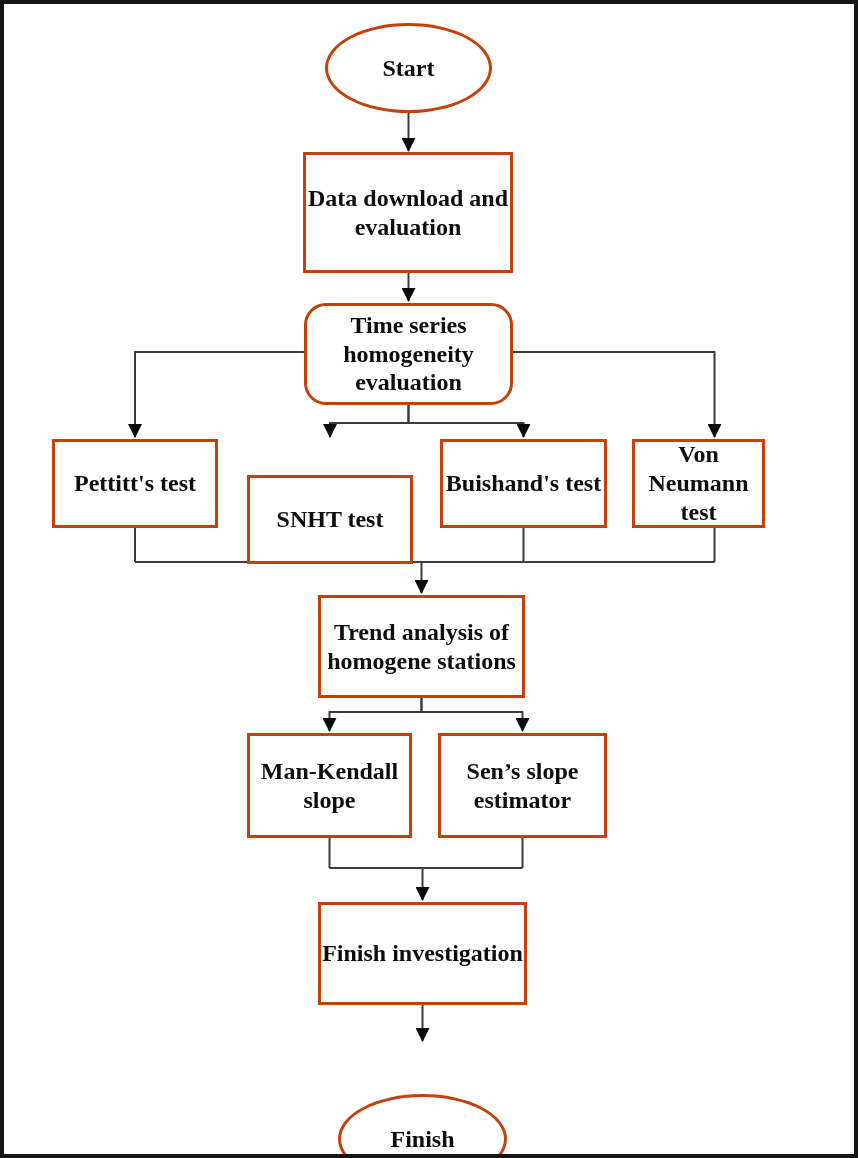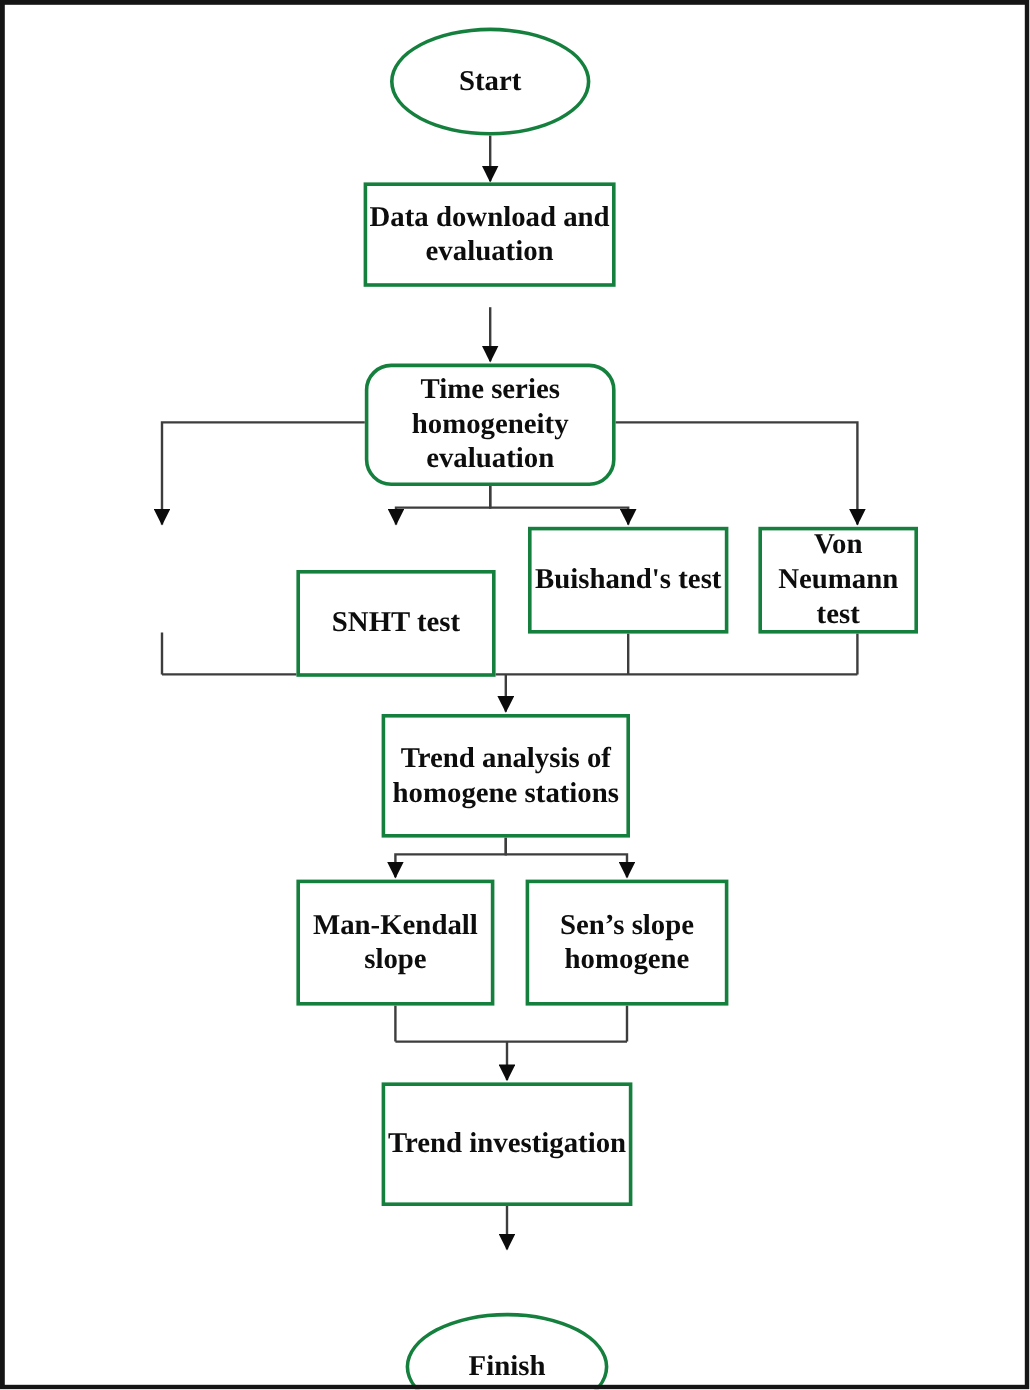--- a/index.html
+++ b/index.html
@@ -32,27 +32,27 @@
     display: flex;
     align-items: center;
     justify-content: center;
     text-align: center;
     white-space: pre-line;
     font-weight: bold;
     font-size: 24px;
     line-height: 1.2;
     color: #0d0d0d;
     background: #ffffff;
-    border: 3px solid #15803d;
+    border: 3px solid #c2410c;
   }
   .ellipse { border-radius: 50%; }
 
   
   .n-start     { left: 325px; top: 23px;   width: 167px; height: 90px; }
-  .n-data      { left: 303px; top: 152px;  width: 210px; height: 87px; }
+  .n-data      { left: 303px; top: 152px;  width: 210px; height: 121px; }
   .n-time      { left: 304px; top: 303px;  width: 209px; height: 102px; border-radius: 22px; }
   .n-pettitts  { left: 52px;  top: 439px;  width: 166px; height: 89px; }
   .n-snht      { left: 247px; top: 439px;  width: 166px; height: 89px; margin-top: 36px; }
   .n-buishands { left: 440px; top: 439px;  width: 167px; height: 89px; }
   .n-vonneumann{ left: 632px; top: 439px;  width: 133px; height: 89px; }
   .n-trendan   { left: 318px; top: 595px;  width: 207px; height: 103px; }
   .n-mankendall{ left: 247px; top: 733px;  width: 165px; height: 105px; }
   .n-sensslope { left: 438px; top: 733px;  width: 169px; height: 105px; }
   .n-trendinv  { left: 318px; top: 902px;  width: 209px; height: 103px; }
   .n-finish    { left: 338px; top: 1094px; width: 169px; height: 90px; }
@@ -93,35 +93,36 @@
 
   <div class="node ellipse n-start">Start</div>
 
   <div class="node n-data">Data download and
 evaluation</div>
 
   <div class="node n-time">Time series
 homogeneity
 evaluation</div>
 
+  <div class="node n-pettitts">Pettitt's test</div>
 
   <div class="node n-snht">SNHT test</div>
 
   <div class="node n-buishands">Buishand's test</div>
 
   <div class="node n-vonneumann">Von Neumann
 test</div>
 
   <div class="node n-trendan">Trend analysis of
 homogene stations</div>
 
   <div class="node n-mankendall">Man-Kendall
 slope</div>
 
   <div class="node n-sensslope">Sen’s slope
-homogene</div>
+estimator</div>
 
-  <div class="node n-trendinv">Trend investigation</div>
+  <div class="node n-trendinv">Finish investigation</div>
 
   <div class="node ellipse n-finish">Finish</div>
 
   <div class="frame"></div>
 </div>
 
 </body></html>

